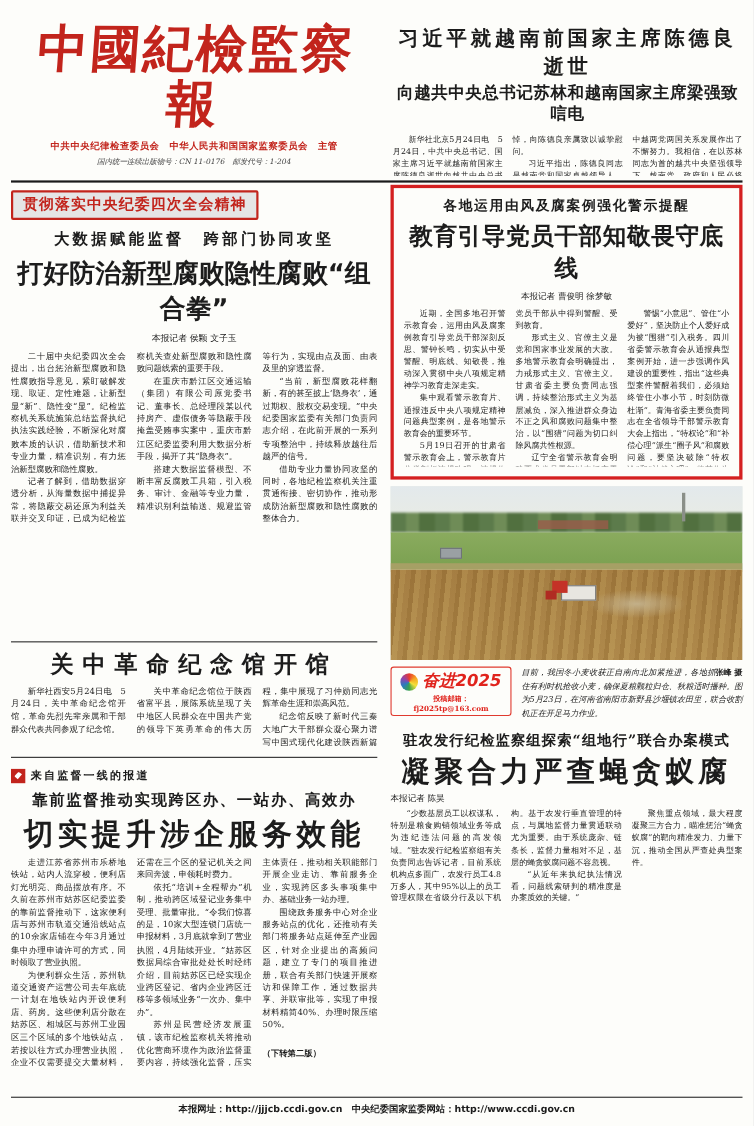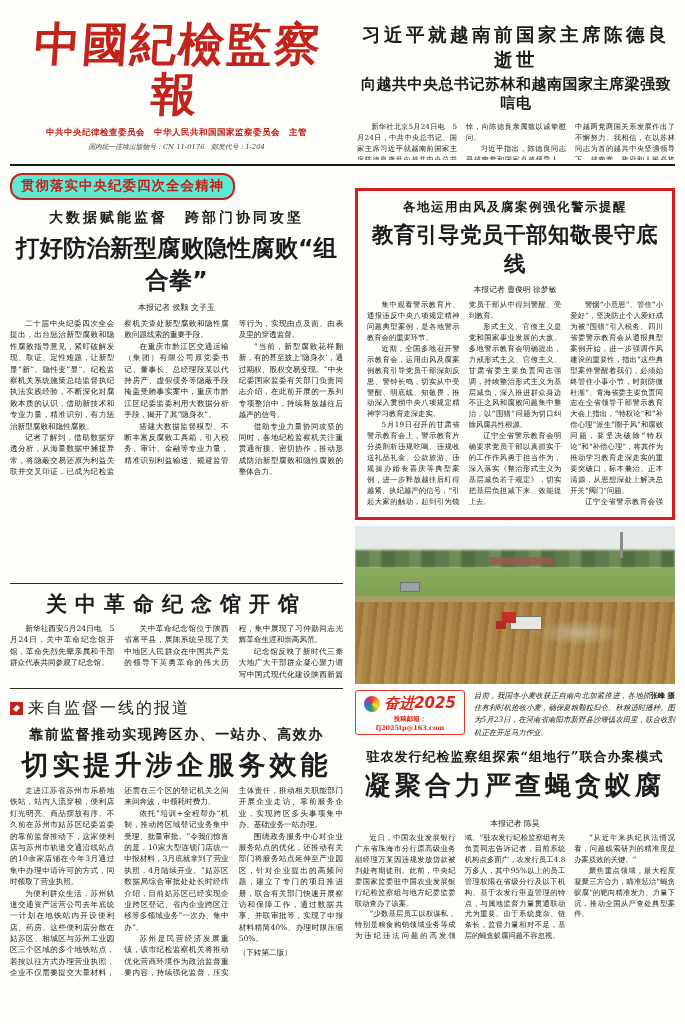--- a/index.html
+++ b/index.html
@@ -18,44 +18,44 @@
   .header-right{flex:1;display:flex;flex-direction:column;min-width:0;}
   .obit-h1{font-size:18.5px;font-weight:900;text-align:center;letter-spacing:3.5px;margin-top:16px;}
   .obit-h2{font-size:15px;font-weight:900;text-align:center;letter-spacing:.5px;margin-top:3px;}
   .obit-body{columns:3;column-gap:9px;font-size:7.2px;line-height:1.55;text-align:justify;
         margin-top:8px;flex:1;overflow:hidden;}
   p{margin:0;text-indent:2em;}
   
   .main{display:flex;gap:12px;height:826px;box-sizing:border-box;}
   .main-left{width:333px;flex:none;display:flex;flex-direction:column;min-width:0;}
   .main-right{flex:1;display:flex;flex-direction:column;min-width:0;}
-  .banner-label{align-self:flex-start;border:2px solid #c2241c;color:#c2241c;background:#5eead4;
-        font-weight:900;font-size:13.5px;padding:2px 9px 3px;margin-top:7px;border-radius:12px;
+  .banner-label{align-self:flex-start;border:2px solid #c2241c;color:#c2241c;background:#e5e5e5;
+        font-weight:900;font-size:13.5px;padding:2px 9px 3px;margin-top:7px;border-radius:2px;
         font-family:"DejaVu Sans",sans-serif;letter-spacing:1px;}
   .kicker{font-size:14px;letter-spacing:3px;text-align:center;margin-top:9px;font-weight:600;}
   .headline-xl{font-size:23.5px;font-weight:900;text-align:center;margin-top:5px;
         font-family:"DejaVu Sans",sans-serif;letter-spacing:0;}
   .byline{font-size:8px;text-align:center;margin:6px 0 5px;color:#222;}
   .body-cols{columns:3;column-gap:10px;font-size:7.6px;line-height:1.5;text-align:justify;overflow:hidden;}
   .lead-body{height:258px;}
   .rule{border-top:1.5px solid #2a2a2a;margin:7px 0 4px;}
   .memorial-headline{font-size:21px;font-weight:900;text-align:center;letter-spacing:8px;margin-top:2px;}
   .memorial-body{height:58px;margin-top:5px;}
   .section-row{display:flex;align-items:center;gap:5px;margin-top:5px;}
   .section-icon{width:13px;height:13px;background:#c2241c;flex:none;position:relative;}
   .section-icon::after{content:"";position:absolute;left:3px;top:3px;width:7px;height:7px;
         background:#fff;clip-path:polygon(0 60%,55% 0,100% 35%,45% 100%);}
-  .section-title{font-size:16px;letter-spacing:2px;font-weight:400;}
+  .section-title{font-size:10px;letter-spacing:2px;font-weight:700;}
   .sup-kicker{font-size:14px;font-weight:700;text-align:center;letter-spacing:1.5px;margin-top:7px;}
   .sup-headline{font-size:27px;font-weight:900;text-align:center;letter-spacing:4px;margin-top:3px;
         font-family:"DejaVu Sans",sans-serif;}
   .sup-body{flex:1;margin-top:2px;}
-  .continued{text-indent:0;text-align:left;margin-top:3px;}
-  
-  .red-box{border:3.5px solid #d42020;padding:8px 9px 9px;margin-top:22px;height:332px;
+  .continued{text-indent:0;text-align:left;margin-top:15px;font-weight:bold;}
+  
+  .red-box{border:3.5px solid #d42020;padding:8px 9px 9px;margin-top:2px;height:268px;
         box-sizing:border-box;display:flex;flex-direction:column;}
   .red-kicker{font-size:12.5px;font-weight:700;text-align:center;letter-spacing:1.5px;}
   .red-headline{font-size:21.5px;font-weight:900;text-align:center;margin-top:4px;letter-spacing:.5px;
         font-family:"DejaVu Sans",sans-serif;}
   .red-byline{font-size:7.8px;text-align:center;margin:6px 0 5px;}
   .red-body{flex:1;columns:3;column-gap:9px;font-size:7.3px;line-height:1.5;text-align:justify;overflow:hidden;}
   
   .photo{height:158px;margin-top:6px;position:relative;overflow:hidden;background:#e4e9e6;flex:none;}
   .ph-sky{position:absolute;left:0;top:0;right:0;height:34px;background:linear-gradient(#e3e9ec,#e9ece4);}
   .ph-trees{position:absolute;left:0;top:24px;right:0;height:18px;
@@ -84,21 +84,21 @@
   .pinwheel{width:16px;height:16px;border-radius:50%;flex:none;
         background:conic-gradient(#e8392f,#f6a821,#f3e13a,#3aa24a,#2b7bbf,#8e44ad,#e8392f);}
   .fj-text{font-size:15px;font-weight:900;font-style:italic;color:#e0231c;font-family:"DejaVu Sans",sans-serif;}
   .fj-email{font-size:6.5px;color:#e0231c;margin-top:2px;font-weight:600;}
   .caption-text{flex:1;font-size:7.4px;line-height:1.65;text-align:justify;font-style:italic;}
   .credit{font-weight:700;white-space:nowrap;font-style:normal;float:right;}
   
   .fly-kicker{font-size:13px;font-weight:700;text-align:center;letter-spacing:1px;margin-top:9px;}
   .fly-headline{font-size:26px;font-weight:900;text-align:center;letter-spacing:4px;margin-top:2px;
         font-family:"DejaVu Sans",sans-serif;}
-  .fly-byline{font-size:7.8px;text-align:center;margin:15px 0 4px;}
+  .fly-byline{font-size:7.8px;margin:1px 0 4px;}
   .fly-body{flex:1;columns:3;column-gap:9px;font-size:7.3px;line-height:1.5;text-align:justify;overflow:hidden;}
   
   .footer{border-top:1.5px solid #2a2a2a;margin-top:5px;padding-top:5px;text-align:center;
         font-size:8.5px;font-weight:700;font-family:"DejaVu Sans",sans-serif;}
 </style>
 </head>
 <body>
 
 <div class="page">
 
@@ -162,22 +162,22 @@
       </div>
     </div>
 
     <div class="main-right">
 
       <div class="red-box">
         <div class="red-kicker">各地运用由风及腐案例强化警示提醒</div>
         <div class="red-headline">教育引导党员干部知敬畏守底线</div>
         <div class="red-byline">本报记者 曹俊明 徐梦敏</div>
         <div class="red-body">
+          <p>近期，全国多地召开警示教育会，运用由风及腐案例教育引导党员干部深刻反思、警钟长鸣，切实从中受警醒、明底线、知敬畏，推动深入贯彻中央八项规定精神学习教育走深走实。</p>
           <p>集中观看警示教育片、通报违反中央八项规定精神问题典型案例，是各地警示教育会的重要环节。</p>
-          <p>近期，全国多地召开警示教育会，运用由风及腐案例教育引导党员干部深刻反思、警钟长鸣，切实从中受警醒、明底线、知敬畏，推动深入贯彻中央八项规定精神学习教育走深走实。</p>
           <p>5月19日召开的甘肃省警示教育会上，警示教育片分类剖析违规吃喝、违规收送礼品礼金、公款旅游、违规操办婚丧喜庆等典型案例，进一步释放越往后盯得越紧、执纪越严的信号，“引起大家的触动，起到引为镜鉴。”</p>
           <p>同日，在辽宁全省警示教育会上，与会人员集中观看的警示教育片聚焦风腐交织这一阶段性反腐败斗争亟待着力解决的突出问题，深刻剖析违反中央八项规定精神和由风及腐典型案例，让党员干部从中得到警醒、受到教育。</p>
           <p>形式主义、官僚主义是党和国家事业发展的大敌。多地警示教育会明确提出，力戒形式主义、官僚主义。甘肃省委主要负责同志强调，持续整治形式主义为基层减负，深入推进群众身边不正之风和腐败问题集中整治，以“围猎”问题为切口纠除风腐共性根源。</p>
           <p>辽宁全省警示教育会明确要求党员干部以真抓实干的工作作风勇于担当作为，深入落实《整治形式主义为基层减负若干规定》，切实把基层负担减下来、效能提上去。</p>
           <p>“前车之覆，后车之鉴。”各地把警示教育作为一体推进不敢腐、不能腐、不想腐的重要一环，推动以案促改、以案促治。四川省委警示教育会注重运用“身边人”“身边事”警醒党员干部知止崇俭、遵规守纪。</p>
           <p>警惕“小意思”、管住“小爱好”，坚决防止个人爱好成为被“围猎”引入税务。四川省委警示教育会从通报典型案例开始，进一步强调作风建设的重要性，指出“这些典型案件警醒着我们，必须始终管住小事小节，时刻防微杜渐”。青海省委主要负责同志在全省领导干部警示教育大会上指出，“特权论”和“补偿心理”派生“圈子风”和腐败问题，要坚决破除“特权论”和“补偿心理”，将其作为推动学习教育走深走实的重要突破口，标本兼治、正本清源，从思想深处上解决总开关“阀门”问题。</p>
           <p>辽宁全省警示教育会强调，要持续加压加力，拧紧责任链条，强化警示震慑、深化以案明纪，坚决纠正吃喝歪风，推动学习教育不断走深走实，以优良党风政风带动社风民风持续向好，推动廉洁文化深入人心。</p>
         </div>
       </div>
 
@@ -209,22 +209,24 @@
         <div class="caption-text">
           <span class="credit">张峰 摄</span>
           <span>目前，我国冬小麦收获正自南向北加紧推进，各地抓住有利时机抢收小麦，确保夏粮颗粒归仓、秋粮适时播种。图为5月23日，在河南省南阳市新野县沙堰镇农田里，联合收割机正在开足马力作业。</span>
         </div>
       </div>
 
       <div class="fly-kicker">驻农发行纪检监察组探索“组地行”联合办案模式</div>
       <div class="fly-headline">凝聚合力严查蝇贪蚁腐</div>
       <div class="fly-byline">本报记者 陈昊</div>
       <div class="fly-body">
-        <p>近日，中国农业发展银行广东省珠海市分行原高级业务副经理万某因违规发放贷款被判处有期徒刑。此前，中央纪委国家监委驻中国农业发展银行纪检监察组与地方纪委监委联动查办了该案。</p>
         <p>“少数基层员工以权谋私，特别是粮食购销领域业务等成为违纪违法问题的高发领域。”驻农发行纪检监察组有关负责同志告诉记者，目前系统机构点多面广，农发行员工4.8万多人，其中95%以上的员工管理权限在省级分行及以下机构。基于农发行垂直管理的特点，与属地监督力量贯通联动尤为重要。由于系统庞杂、链条长，监督力量相对不足，基层的蝇贪蚁腐问题不容忽视。</p>
         <p>“从近年来执纪执法情况看，问题线索研判的精准度是办案质效的关键。”</p>
         <p>聚焦重点领域，最大程度凝聚三方合力，瞄准惩治“蝇贪蚁腐”的靶向精准发力、力量下沉，推动全国从严查处典型案件。</p>
       </div>
     </div>
   </div>
 
+  <div class="footer">
+    <span>本报网址：http://jjjcb.ccdi.gov.cn　中央纪委国家监委网站：http://www.ccdi.gov.cn</span>
+  </div>
 
 </div>
 
 </body></html>

